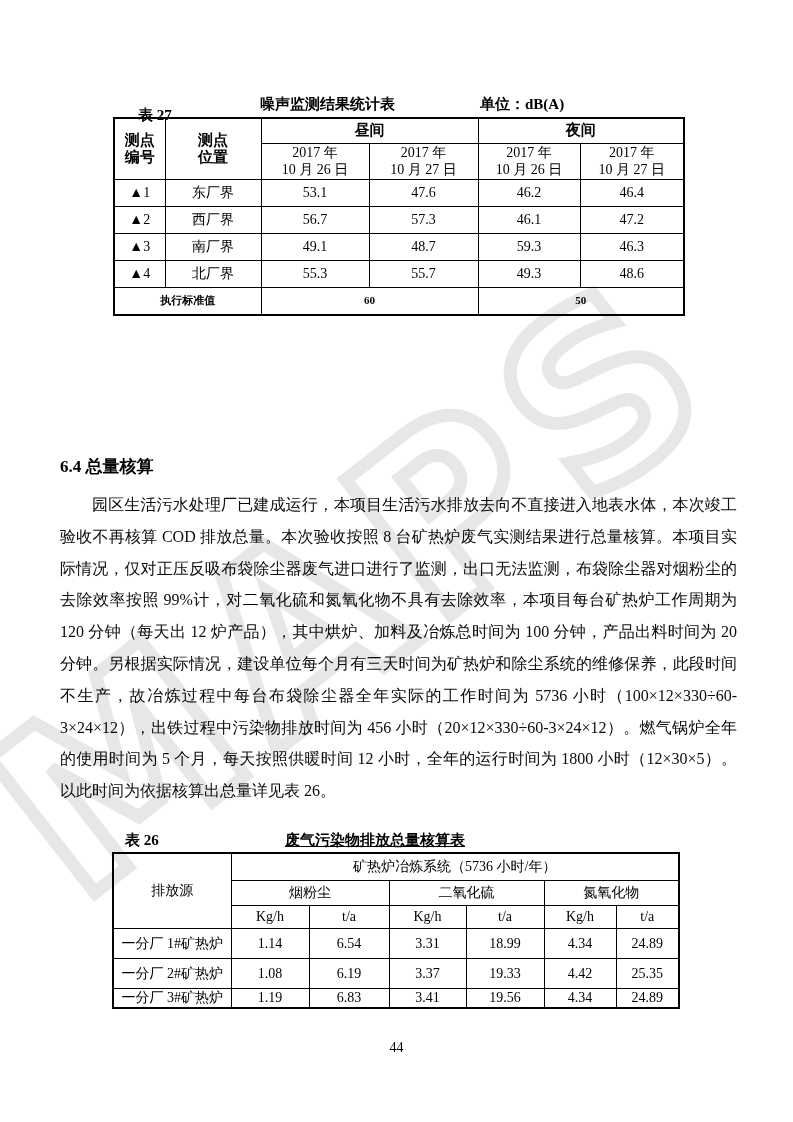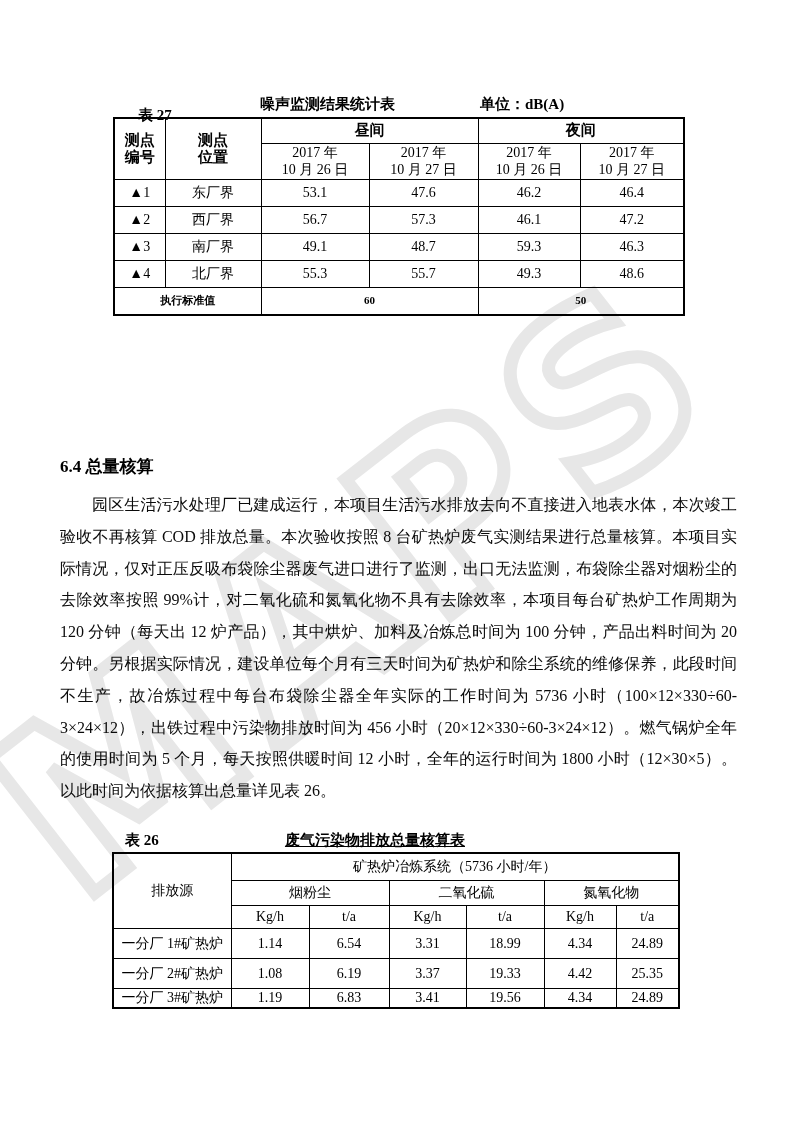--- a/index.html
+++ b/index.html
@@ -187,15 +187,16 @@
         <td>1.19</td>
         <td>6.83</td>
         <td>3.41</td>
         <td>19.56</td>
         <td>4.34</td>
         <td>24.89</td>
       </tr>
     </tbody>
       </table>
 
+    <div class="page-num">44</div>
 
   </div>
 </div>
 
 </body></html>

